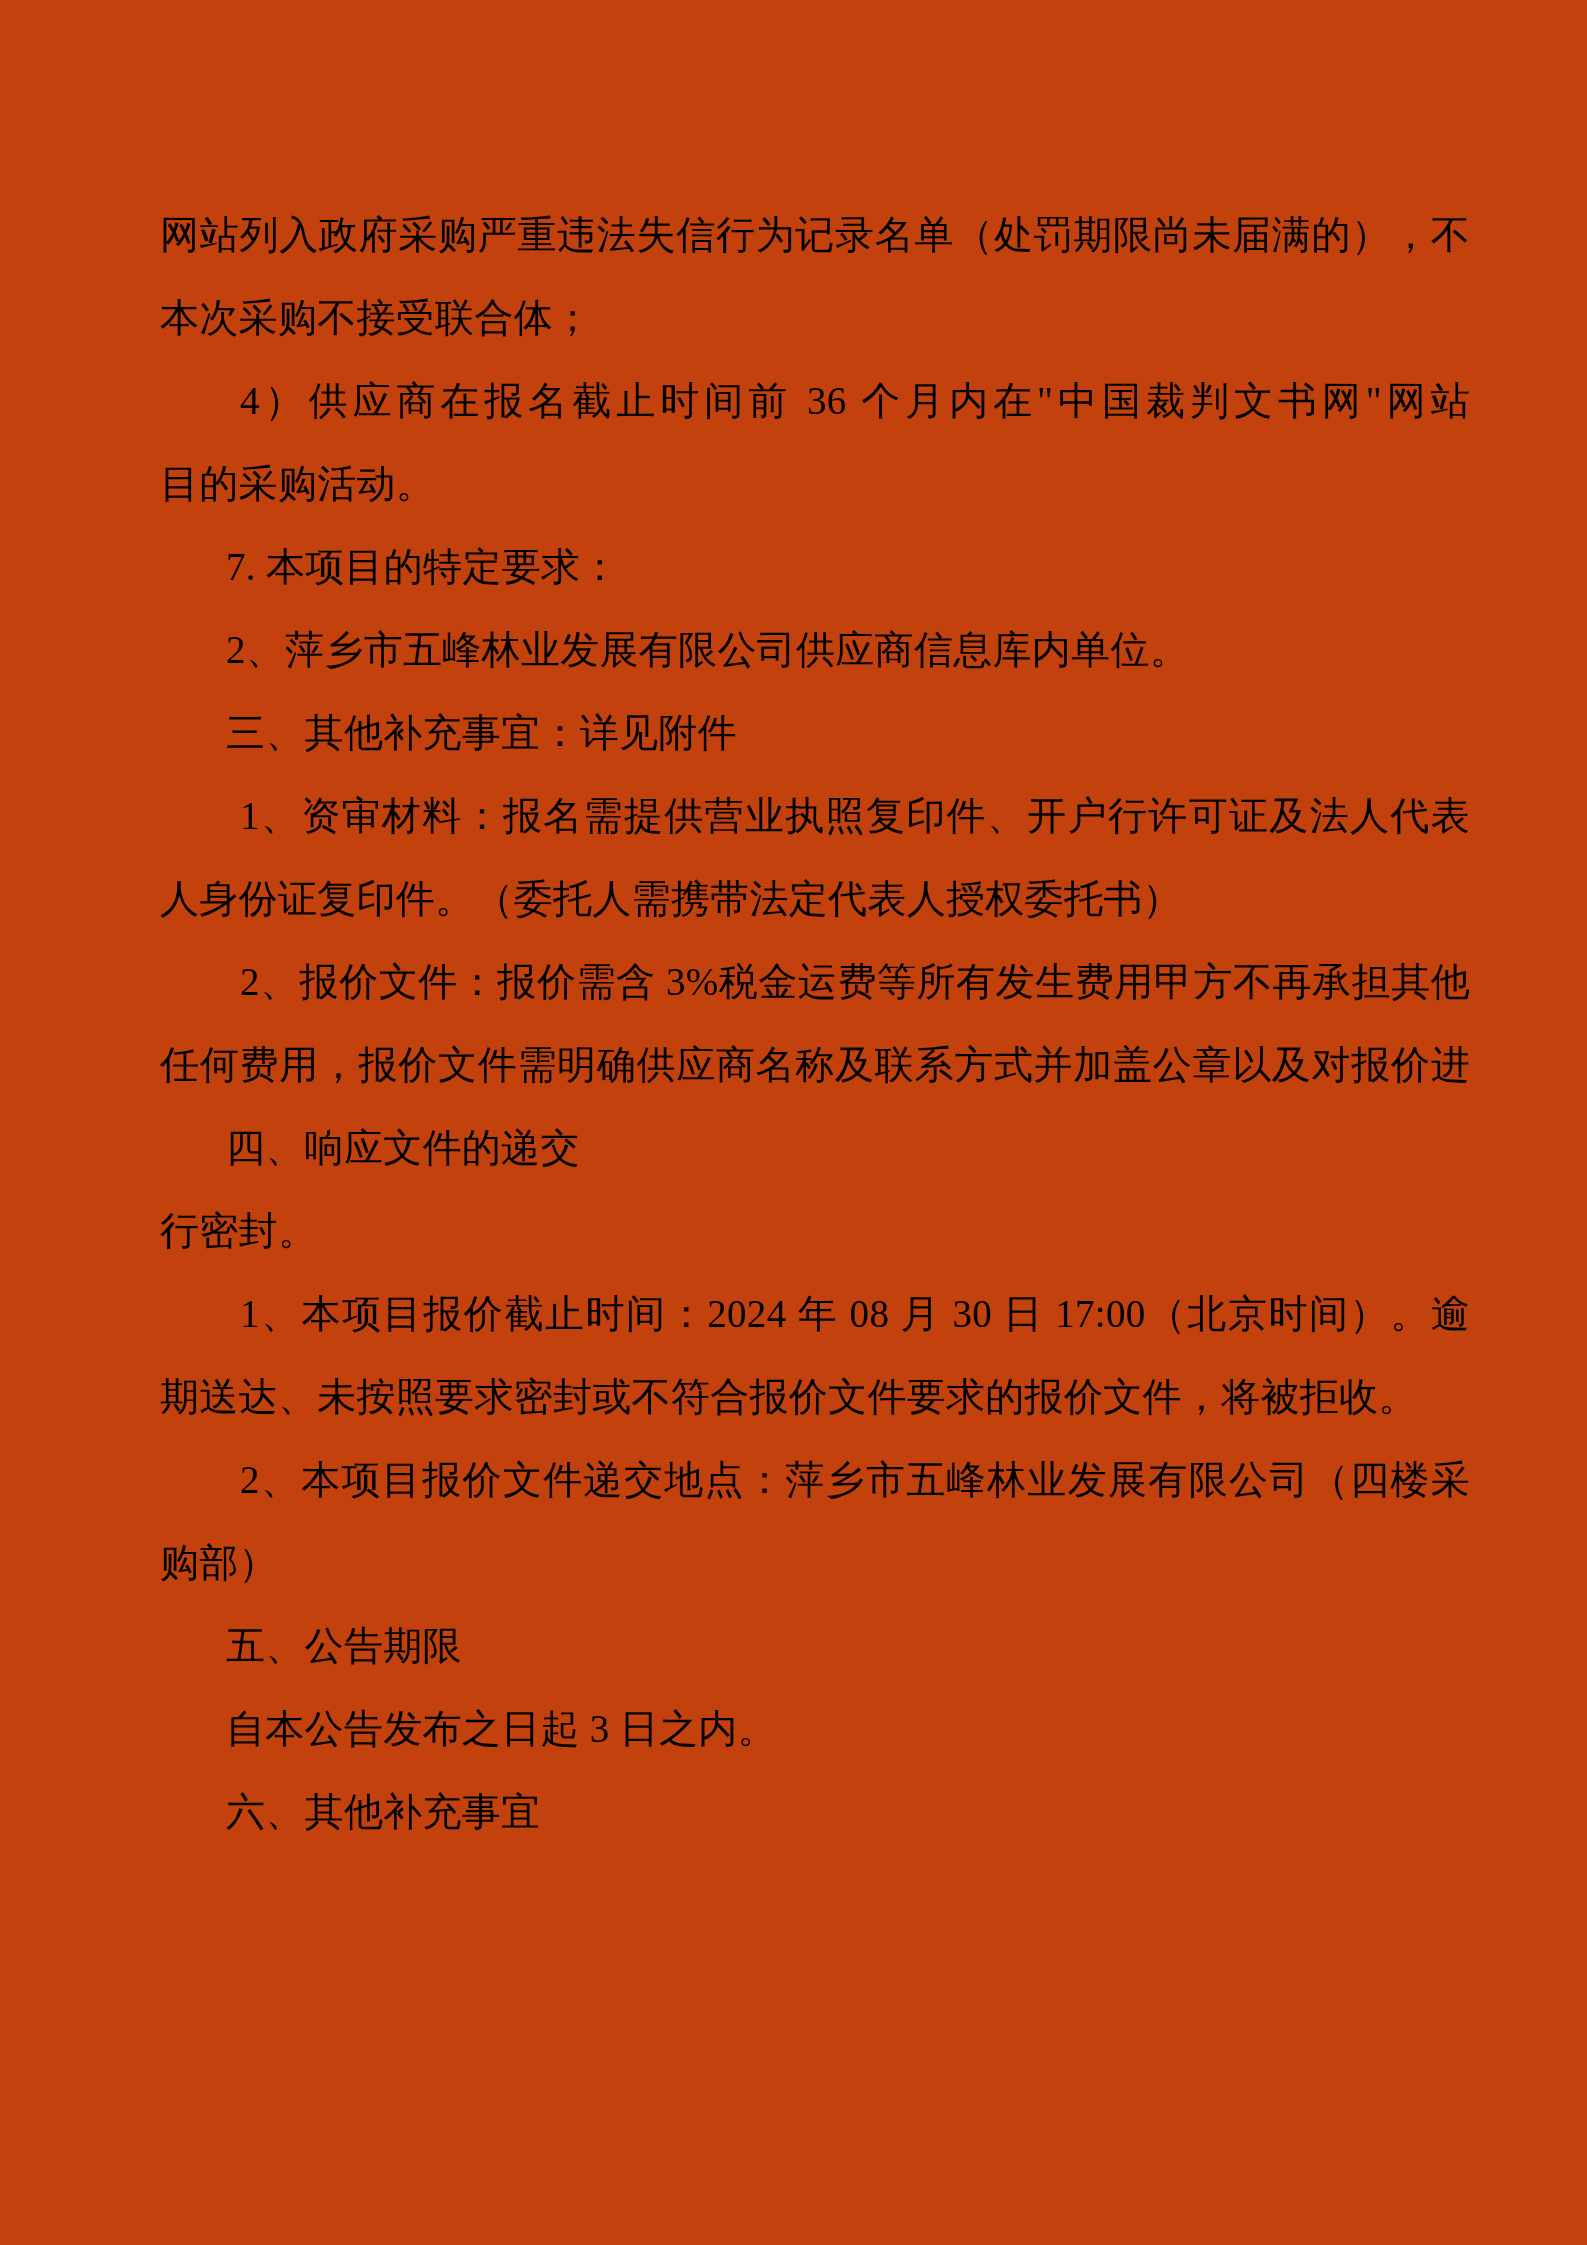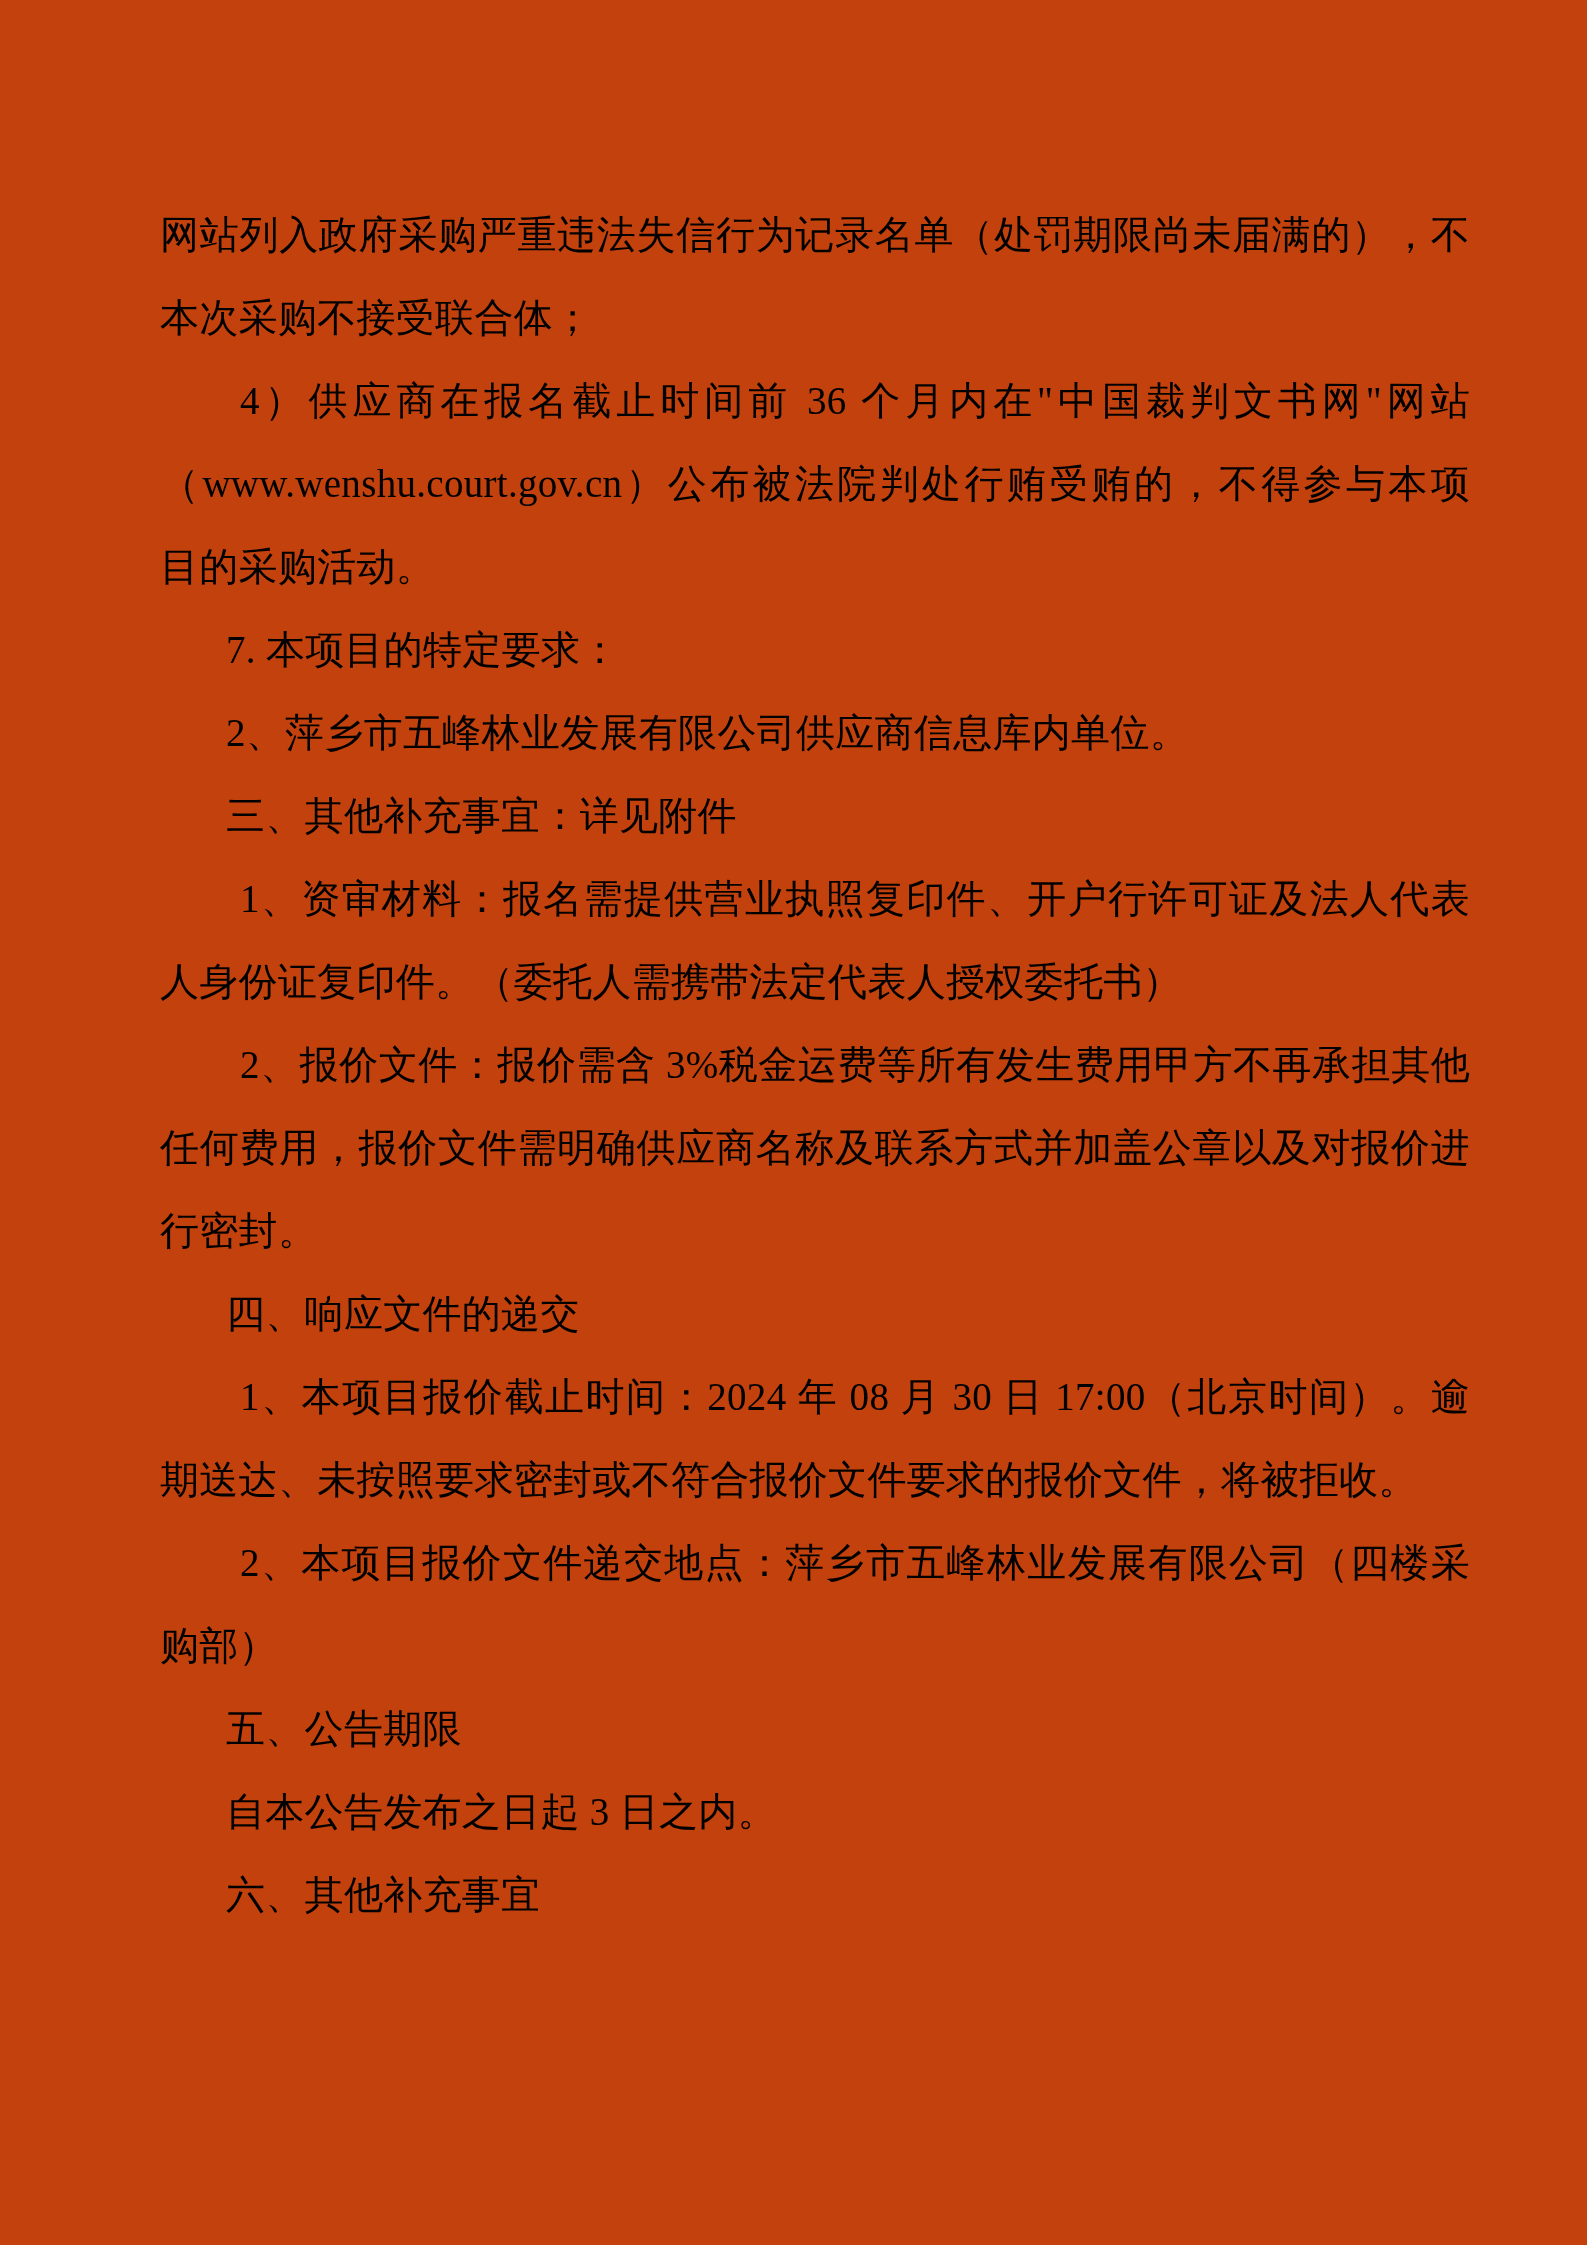--- a/index.html
+++ b/index.html
@@ -40,31 +40,30 @@
   .ind16 { text-indent: 66px; }
 </style>
 </head>
 <body>
 
 <div class="page">
   <div class="content">
     <div class="line j">网站列入政府采购严重违法失信行为记录名单（处罚期限尚未届满的），不</div>
     <div class="line">本次采购不接受联合体；</div>
     <div class="line ind2 j">4）供应商在报名截止时间前 36 个月内在"中国裁判文书网"网站</div>
-    <div class="line j">（www.wenshu.court.gov.cn）公布被法院判处行贿受贿的，不得参与本项</div>
     <div class="line">目的采购活动。</div>
     <div class="line ind16">7. 本项目的特定要求：</div>
     <div class="line ind16">2、萍乡市五峰林业发展有限公司供应商信息库内单位。</div>
     <div class="line ind16">三、其他补充事宜：详见附件</div>
     <div class="line ind2 j">1、资审材料：报名需提供营业执照复印件、开户行许可证及法人代表</div>
     <div class="line">人身份证复印件。（委托人需携带法定代表人授权委托书）</div>
     <div class="line ind2 j">2、报价文件：报价需含 3%税金运费等所有发生费用甲方不再承担其他</div>
     <div class="line j">任何费用，报价文件需明确供应商名称及联系方式并加盖公章以及对报价进</div>
+    <div class="line ind16">四、响应文件的递交</div>
     <div class="line">行密封。</div>
-    <div class="line ind16">四、响应文件的递交</div>
     <div class="line ind2 j">1、本项目报价截止时间：2024 年 08 月 30 日 17:00（北京时间）。逾</div>
     <div class="line">期送达、未按照要求密封或不符合报价文件要求的报价文件，将被拒收。</div>
     <div class="line ind2 j">2、本项目报价文件递交地点：萍乡市五峰林业发展有限公司（四楼采</div>
     <div class="line">购部）</div>
     <div class="line ind16">五、公告期限</div>
     <div class="line ind16">自本公告发布之日起 3 日之内。</div>
     <div class="line ind16">六、其他补充事宜</div>
   </div>
 </div>
 

